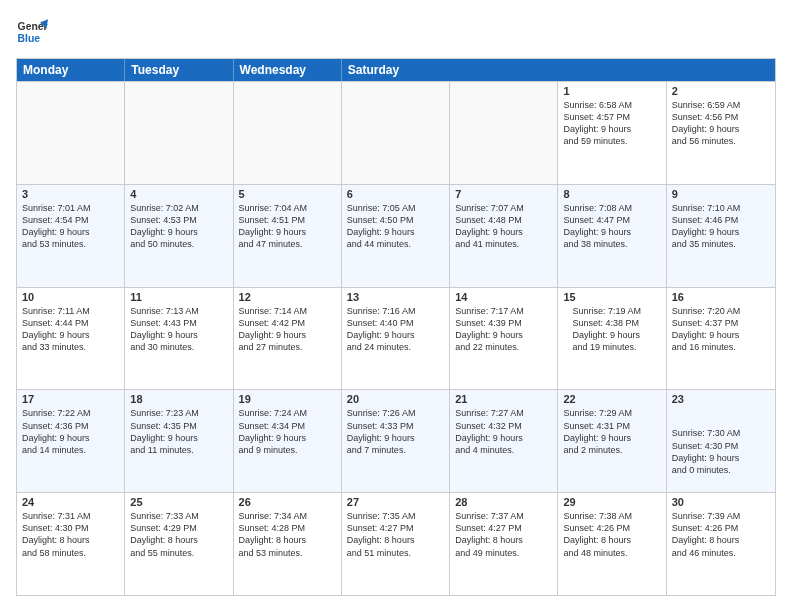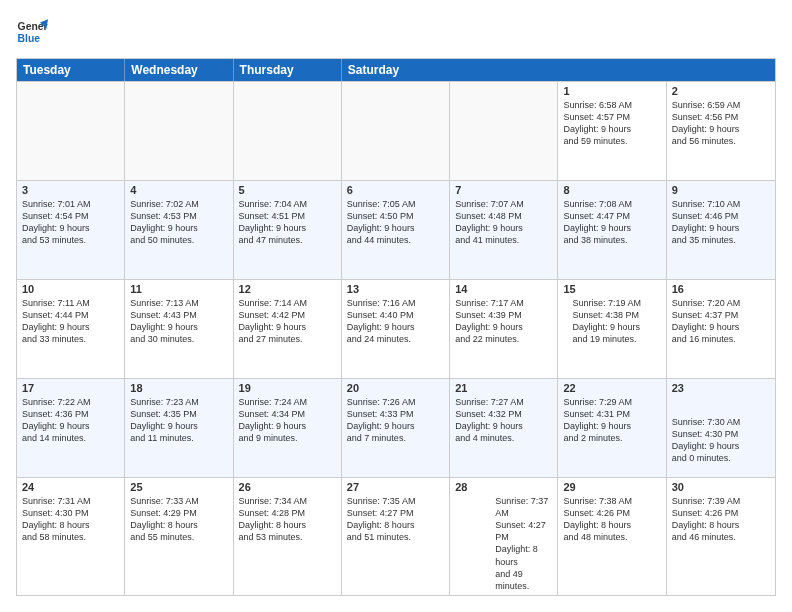--- a/index.html
+++ b/index.html
@@ -111,23 +111,23 @@
       </svg>
     </div>
     <div class="title-block">
       <div class="month-title"></div>
       <div class="location"></div>
     </div>
   </div>
 
   <div class="calendar">
     <div class="cal-header" id="cal-header">
+        <div class="cal-header-cell">Monday</div>
         <div class="cal-header-cell">Tuesday</div>
         <div class="cal-header-cell">Wednesday</div>
-        <div class="cal-header-cell">Thursday</div>
         <div class="cal-header-cell">Saturday</div>
       </div>
     <div class="cal-body" id="cal-body">
         <div class="cal-row">
           <div class="cal-cell empty"></div>
           <div class="cal-cell empty"></div>
           <div class="cal-cell empty"></div>
           <div class="cal-cell empty"></div>
           <div class="cal-cell empty"></div>
           <div class="cal-cell">
@@ -322,21 +322,21 @@
           </div>
           <div class="cal-cell">
             <div class="day-num">27</div>
             <div class="day-info" style="white-space: pre-line;">Sunrise: 7:35 AM
 Sunset: 4:27 PM
 Daylight: 8 hours
 and 51 minutes.</div>
           </div>
           <div class="cal-cell">
             <div class="day-num">28</div>
-            <div class="day-info" style="white-space: pre-line; margin-left: 40px;">Sunrise: 7:37 AM
+            <div class="day-info" style="white-space: pre-line;">Sunrise: 7:37 AM
 Sunset: 4:27 PM
 Daylight: 8 hours
 and 49 minutes.</div>
           </div>
           <div class="cal-cell">
             <div class="day-num">29</div>
             <div class="day-info" style="white-space: pre-line;">Sunrise: 7:38 AM
 Sunset: 4:26 PM
 Daylight: 8 hours
 and 48 minutes.</div>

